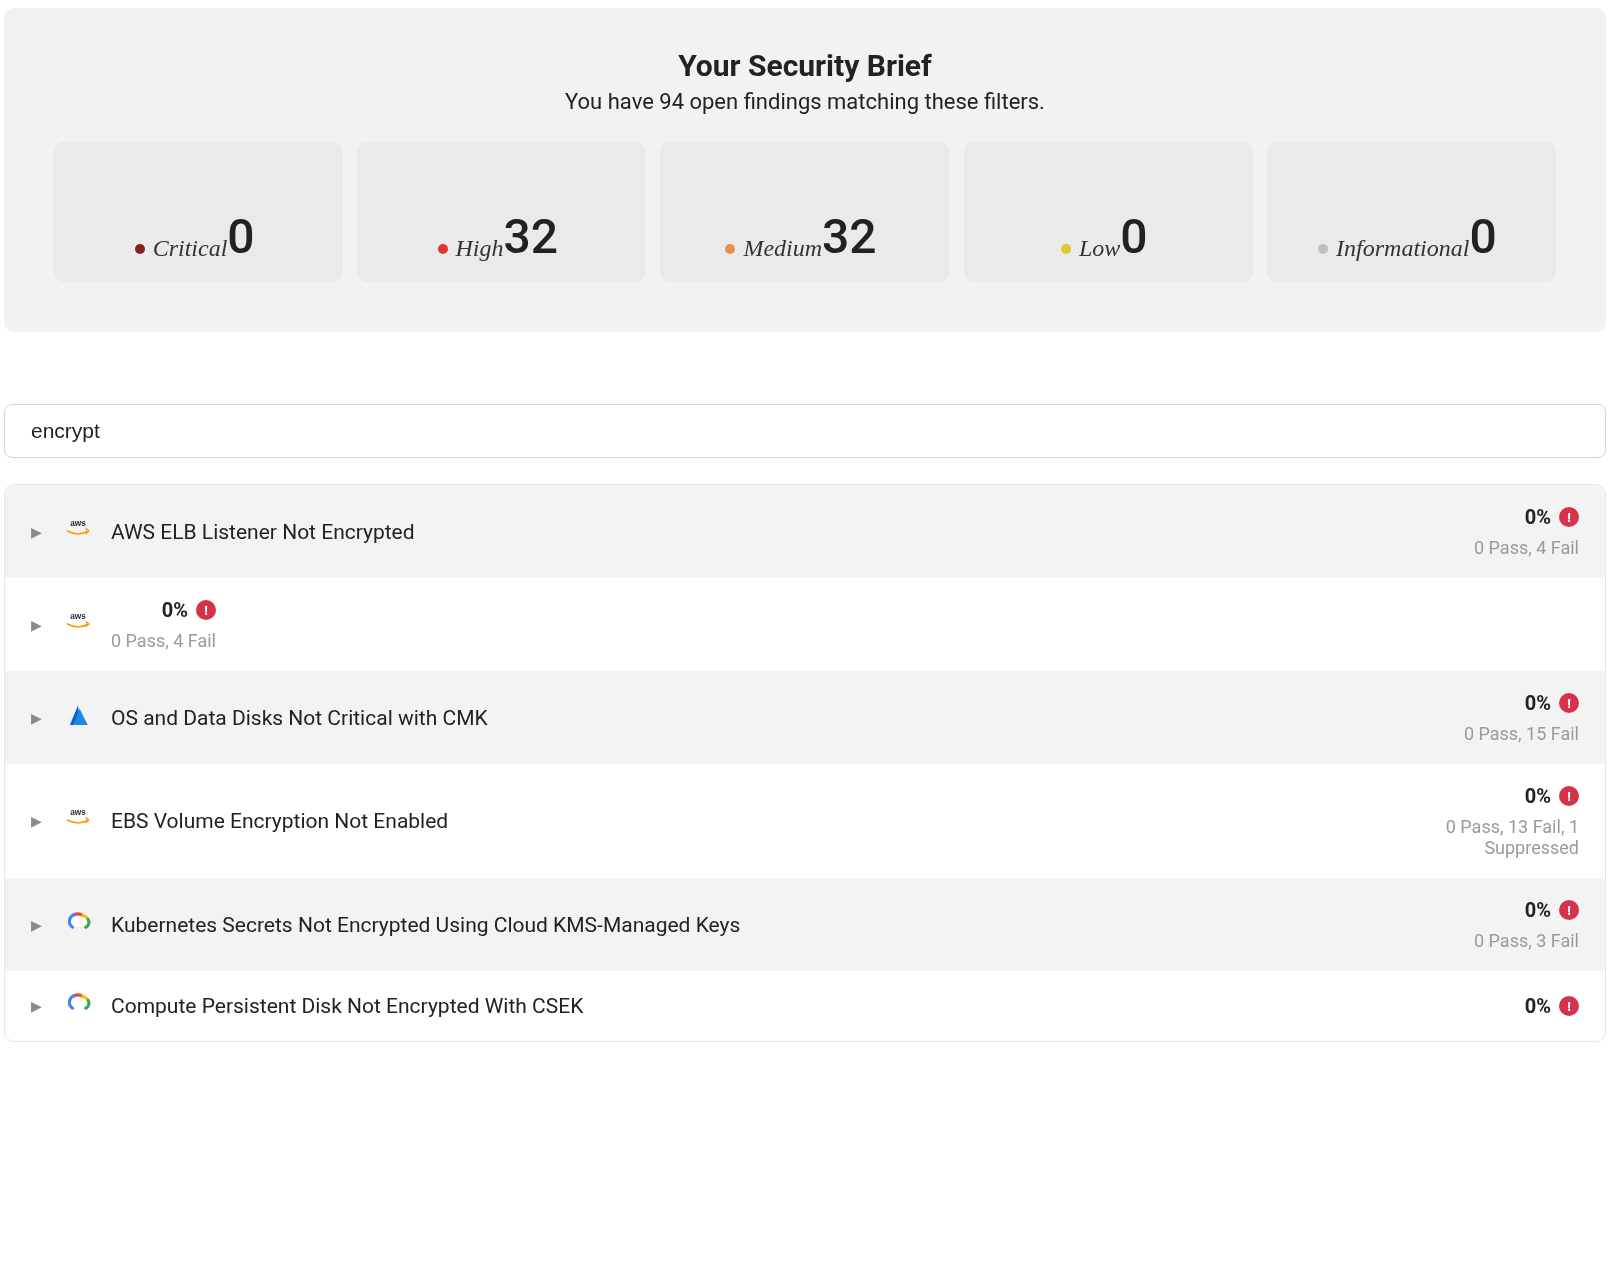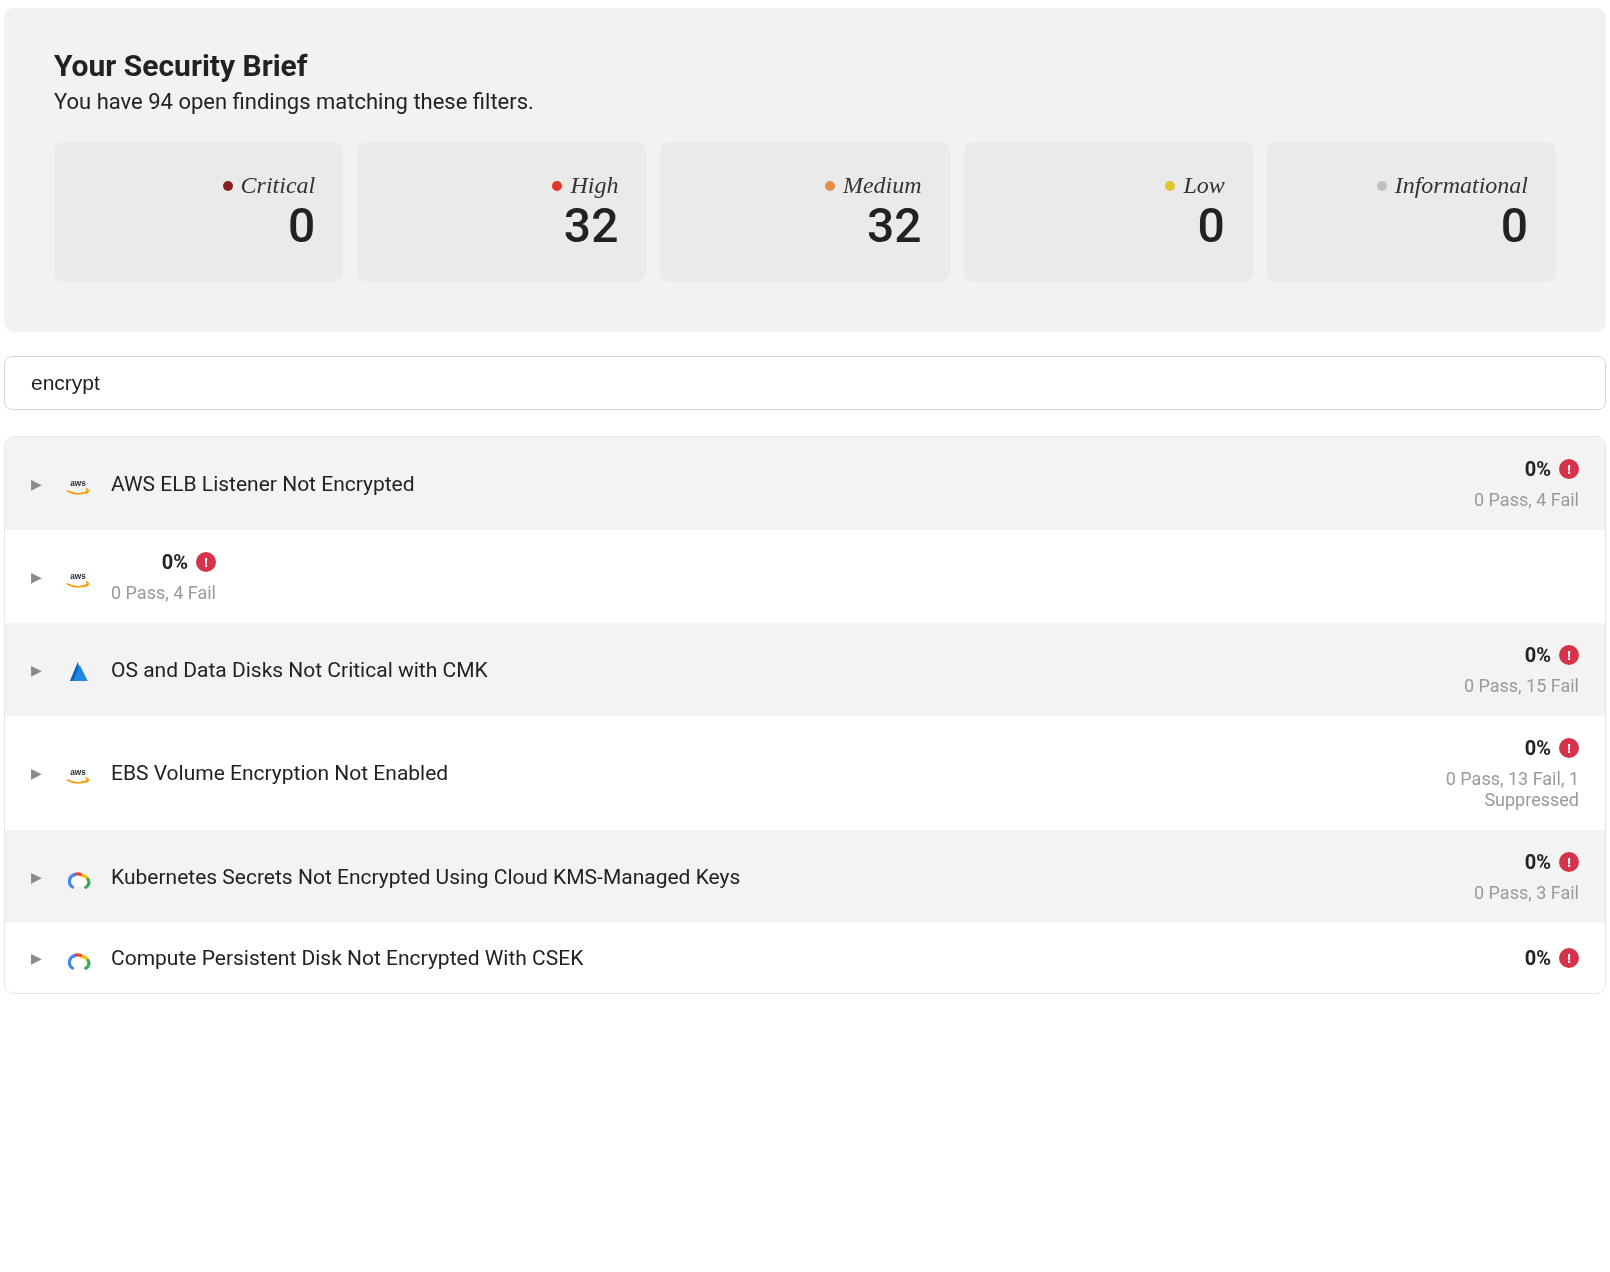--- a/index.html
+++ b/index.html
@@ -7,20 +7,21 @@
     font-family: -apple-system, BlinkMacSystemFont, "Segoe UI", Roboto, Helvetica, Arial, sans-serif;
     background: #ffffff;
     color: #1a1a1a;
     font-size: 16px;
   }
   .brief-panel {
     background: #f2f2f2;
     border-radius: 10px;
     padding: 40px 50px 50px 50px;
     margin: 8px 4px 24px 4px;
+    text-align: center;
   }
   .brief-title {
     font-size: 30px;
     font-weight: 700;
     color: #222;
     margin-bottom: 6px;
   }
   .brief-subtitle {
     font-size: 22px;
     color: #222;
@@ -30,21 +31,21 @@
     display: flex;
     gap: 14px;
   }
   .sev-card {
     background: #eaeaea;
     border-radius: 10px;
     flex: 1 1 0;
     min-height: 140px;
     padding: 20px 28px 20px 20px;
     display: flex;
-    flex-direction: column;
+    flex-direction: row;
     align-items: flex-end;
     justify-content: center;
   }
   .sev-label-row {
     display: flex;
     align-items: center;
     gap: 8px;
   }
   .sev-dot {
     width: 10px;
@@ -67,20 +68,21 @@
   }
   .search-input {
     width: calc(100% - 8px);
     margin-left: 4px;
     padding: 14px 26px;
     font-size: 21px;
     border: 1px solid #d6d6d6;
     border-radius: 8px;
     outline: none;
     color: #222;
+    margin-top: 48px;
   }
   .table-wrap {
     margin: 26px 4px 0 4px;
     border: 1px solid #e6e6e6;
     border-radius: 10px;
     overflow: hidden;
   }
   .table-header {
     display: flex;
     justify-content: space-between;
@@ -104,21 +106,21 @@
     color: #8a8a8a;
     font-size: 14px;
     width: 14px;
     flex: none;
   }
   .prov-icon {
     width: 30px;
     height: 30px;
     flex: none;
     display: flex;
-    align-items: flex-end;
+    align-items: flex-start;
     justify-content: center;
   }
   .rule-title-text {
     font-size: 21px;
     color: #222;
     flex: 1 1 auto;
   }
   .score-block {
     text-align: right;
     flex: none;

